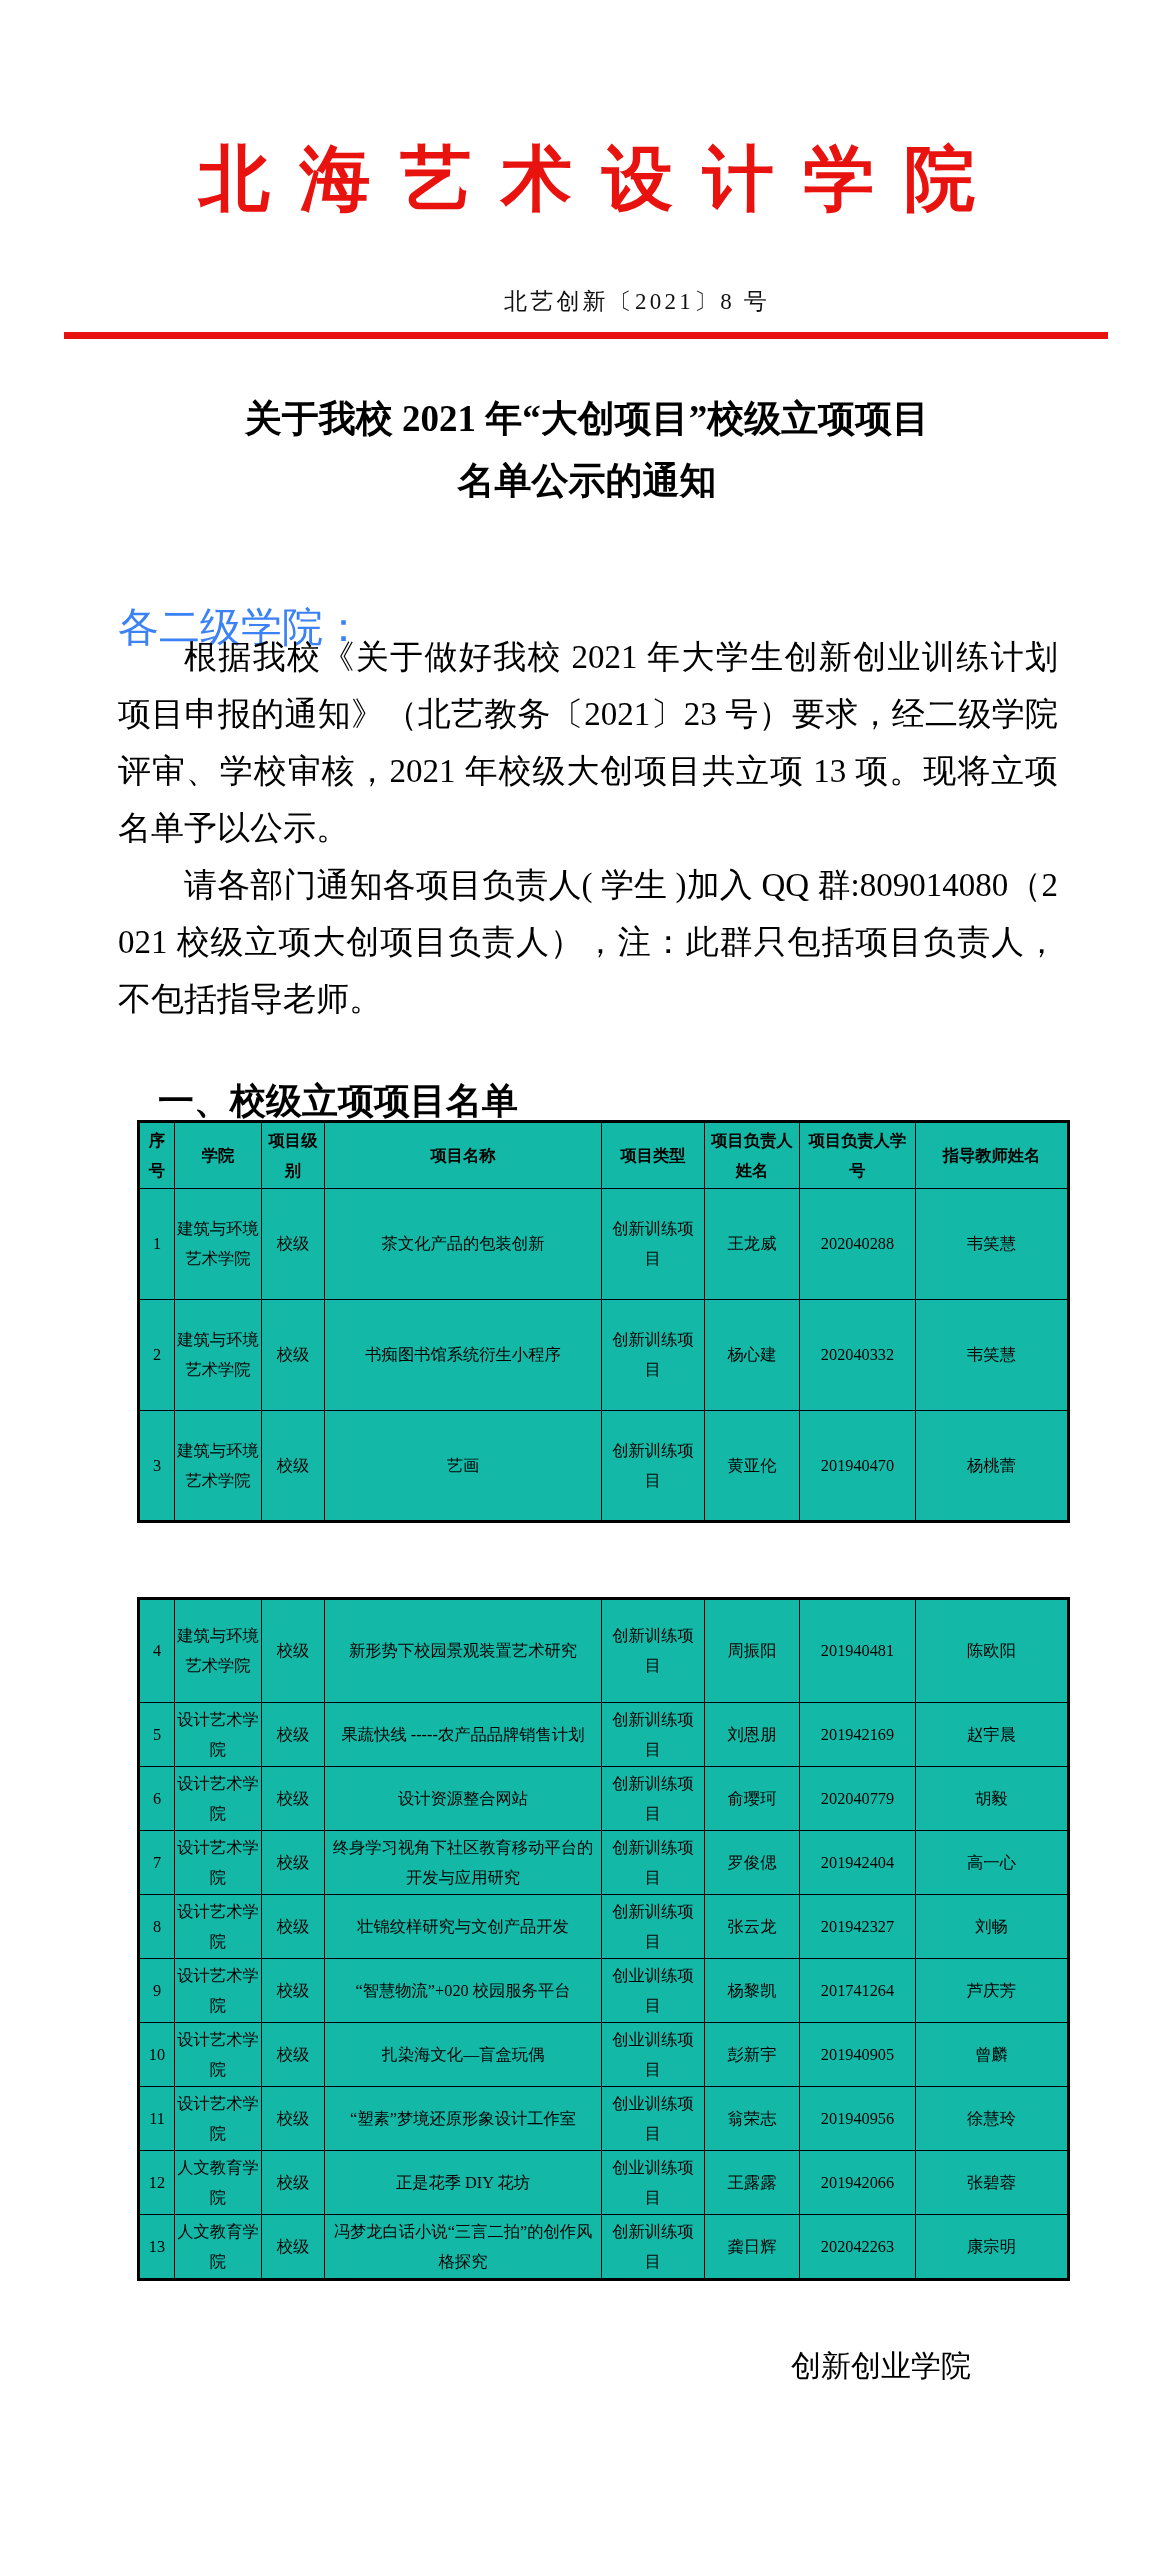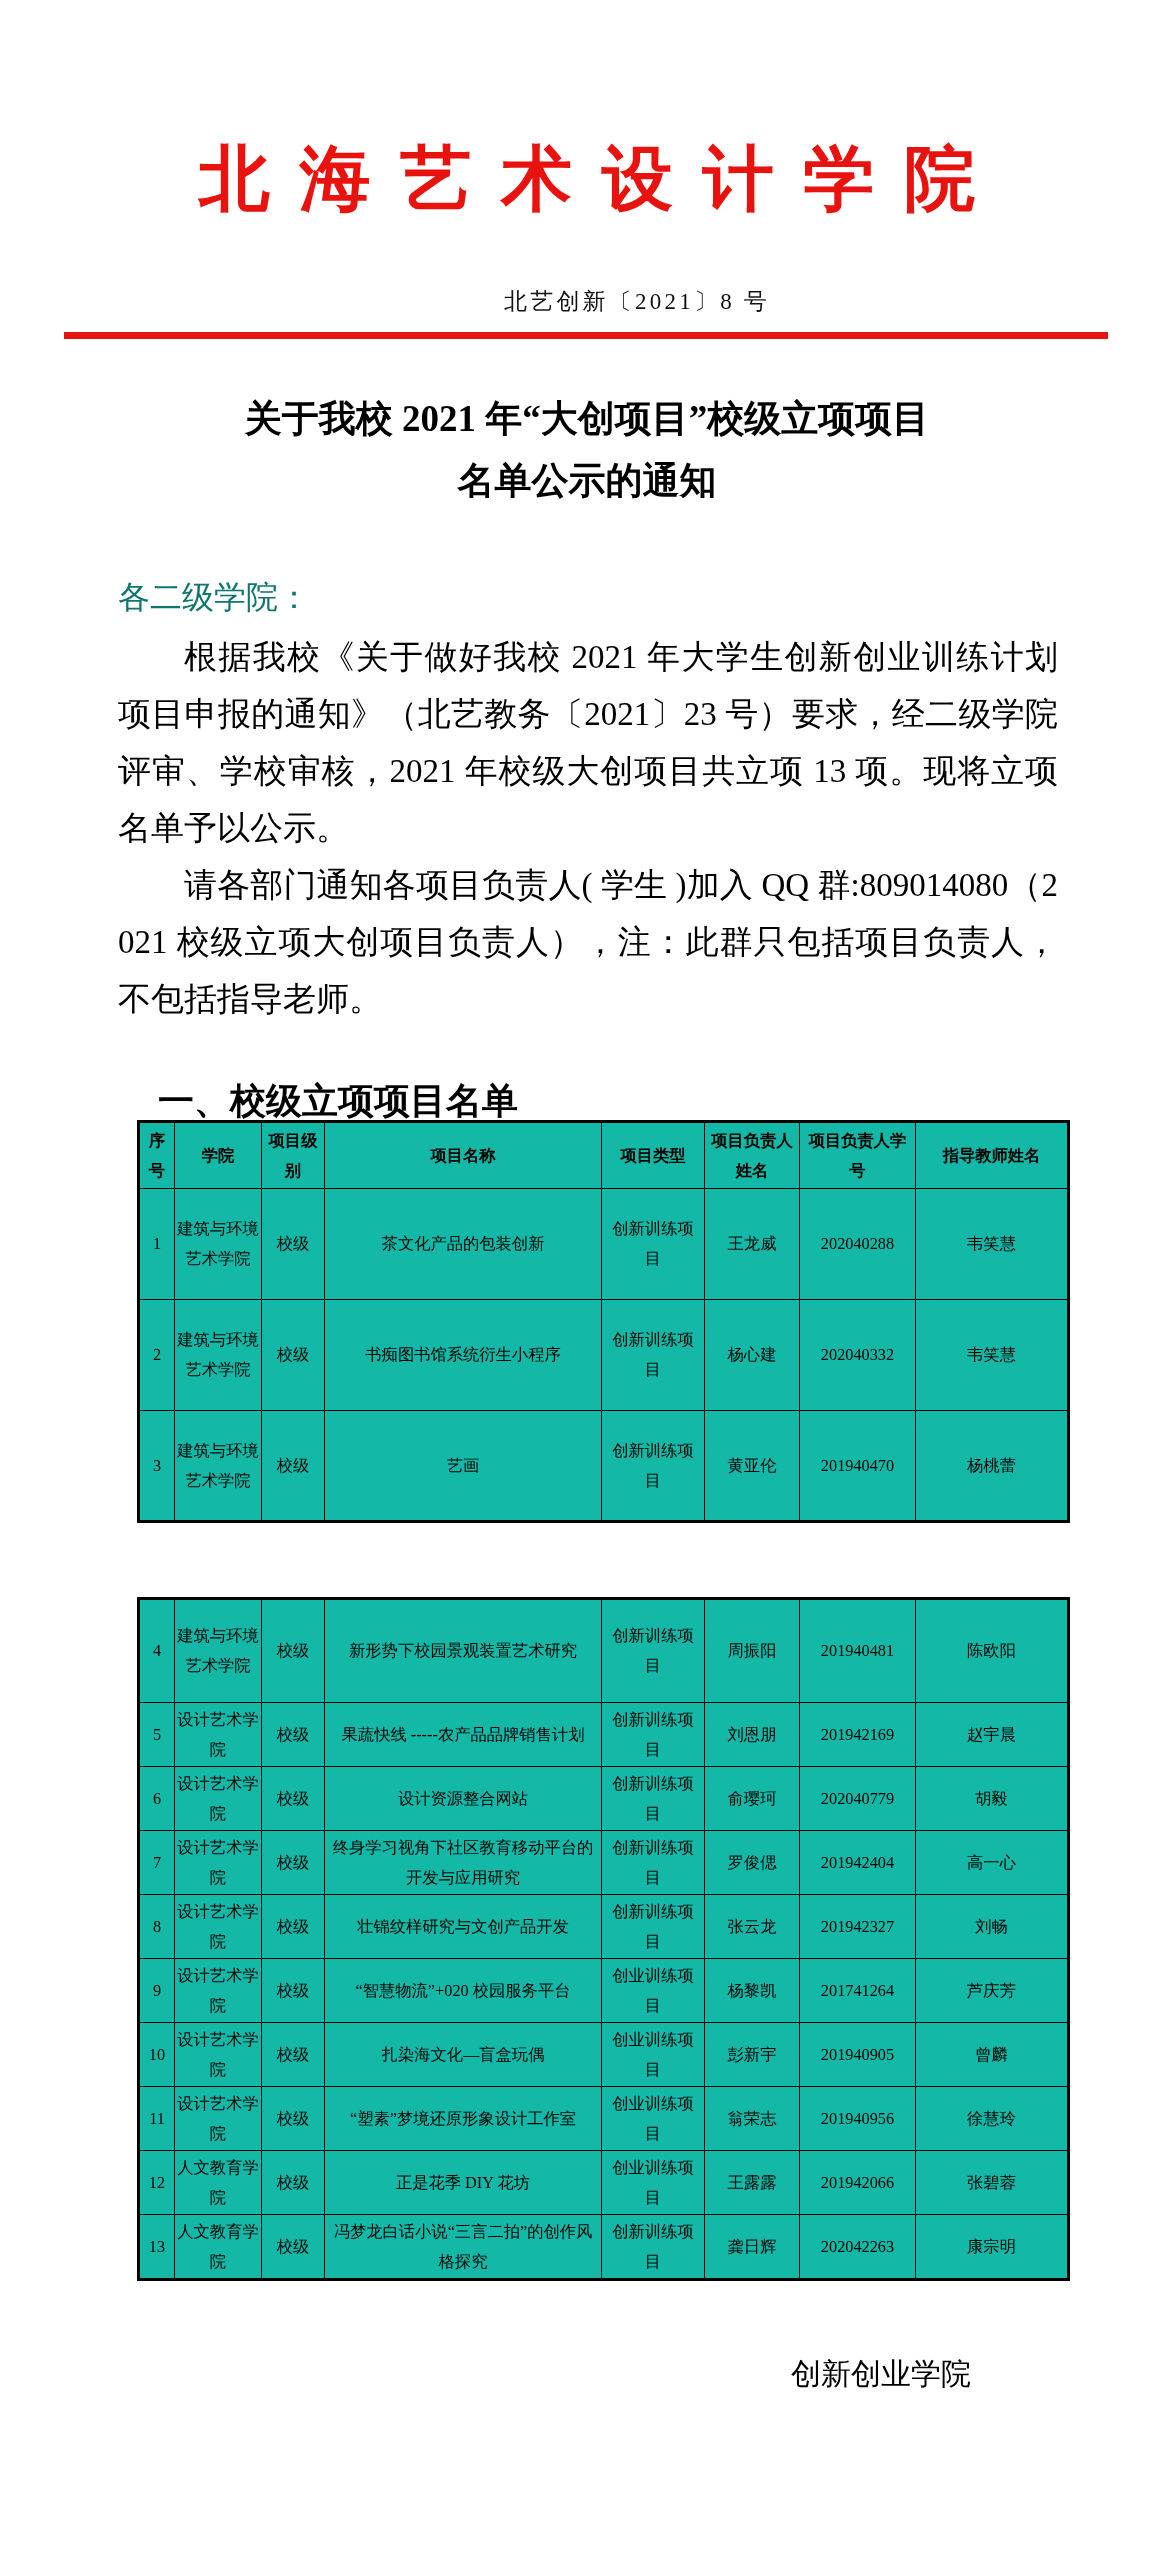--- a/index.html
+++ b/index.html
@@ -33,22 +33,22 @@
   }
   
   #notice-title{
     position:absolute;top:388px;left:59px;width:1056px;
     text-align:center;
     font-size:37px;font-weight:bold;line-height:62px;
     color:#000;
   }
   
   #salutation{
-    position:absolute;top:576px;left:118px;width:940px;
-    font-size:32px;color:#0f766e;
+    position:absolute;top:600px;left:118px;width:940px;
+    font-size:41px;color:#3b82f6;
   }
   #body-text{
     position:absolute;top:629px;left:118px;width:940px;
     font-size:33px;line-height:57px;
     text-align:justify;color:#000;
   }
   #body-text p{margin:0;text-indent:2em;word-break:break-all;}
   
   #section-heading{
     position:absolute;top:1077px;left:158px;
@@ -76,21 +76,21 @@
   .doc-table th{font-weight:bold;}
   #table-part1 thead tr{height:67px;}
   #table-part1 tbody tr{height:111px;}
   #table-part2 tbody tr{height:60px;}
   #table-part2 tbody tr.tall{height:104px;}
   
   #footer-block{
     position:absolute;top:2338px;left:644px;width:474px;
     text-align:center;font-size:30px;color:#000;
   }
-  #footer-signature{margin:16px;}
+  #footer-signature{margin:8px;}
   #footer-date{margin:31px 0 0 0;}
 </style>
 </head>
 <body>
 
 <div id="page">
 
   <div id="letterhead">北海艺术设计学院</div>
 
   <div id="doc-number">北艺创新〔2021〕8 号</div>

